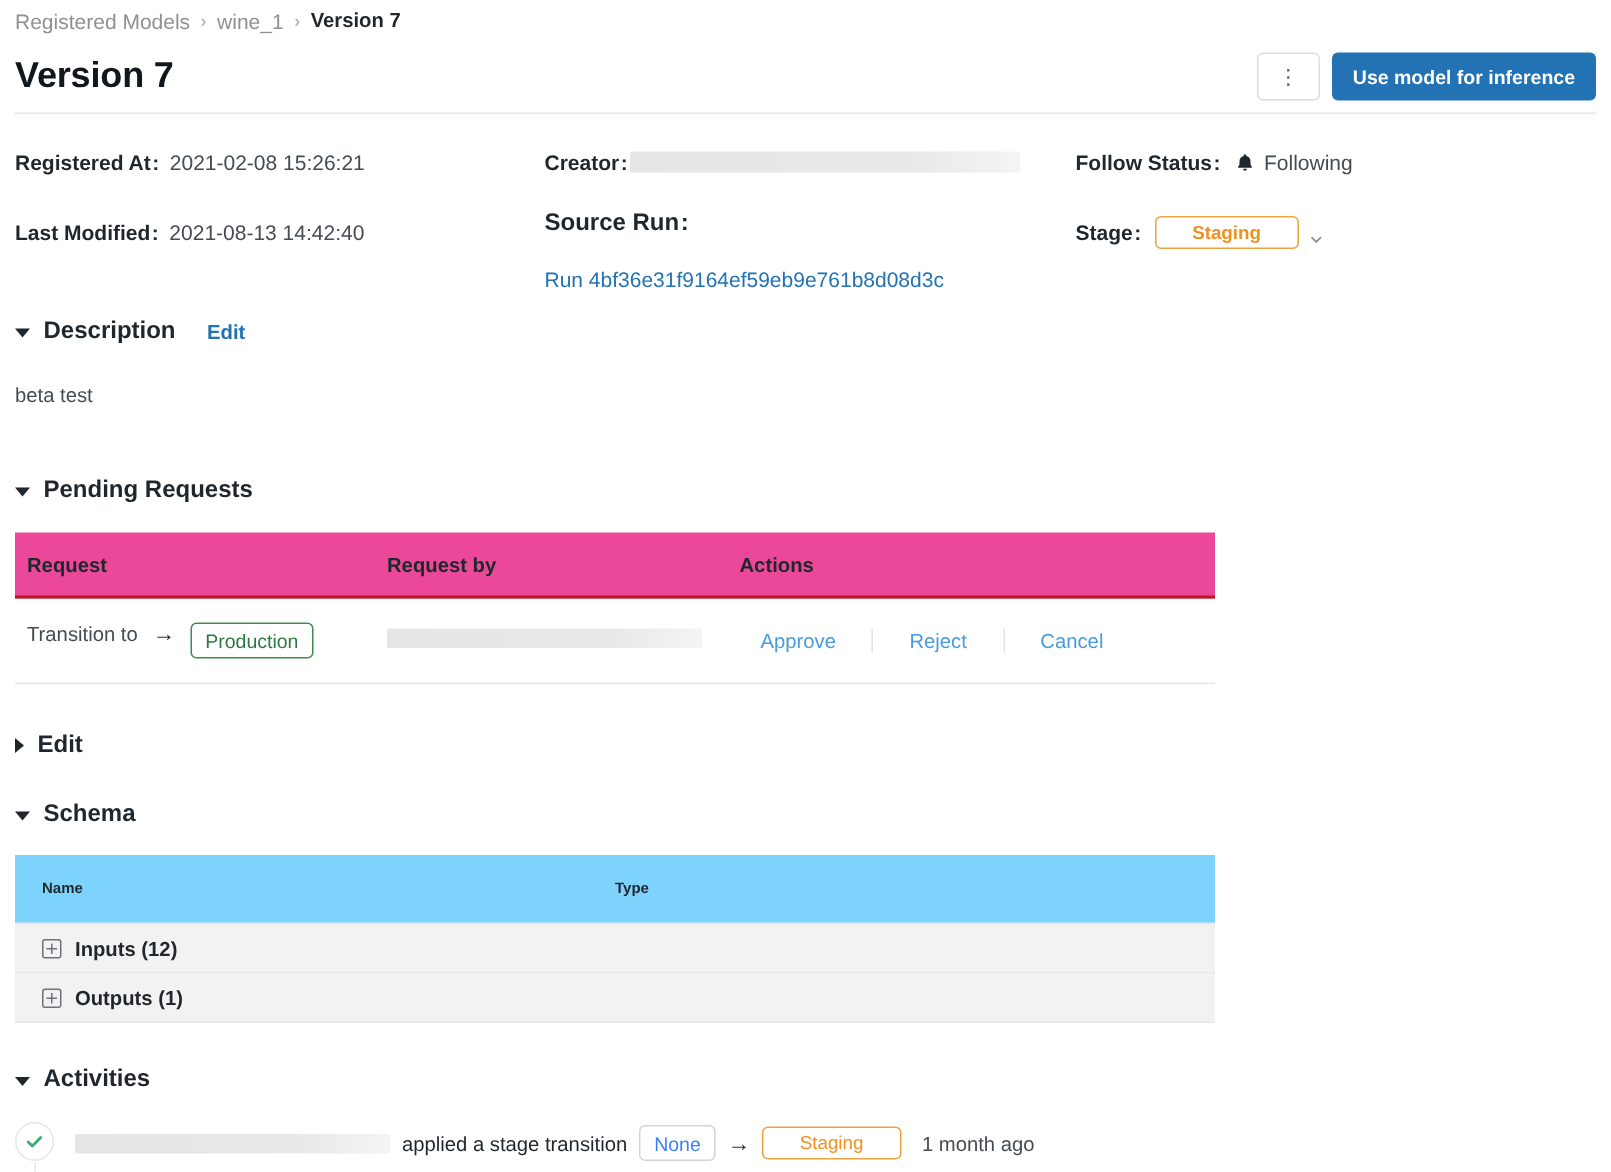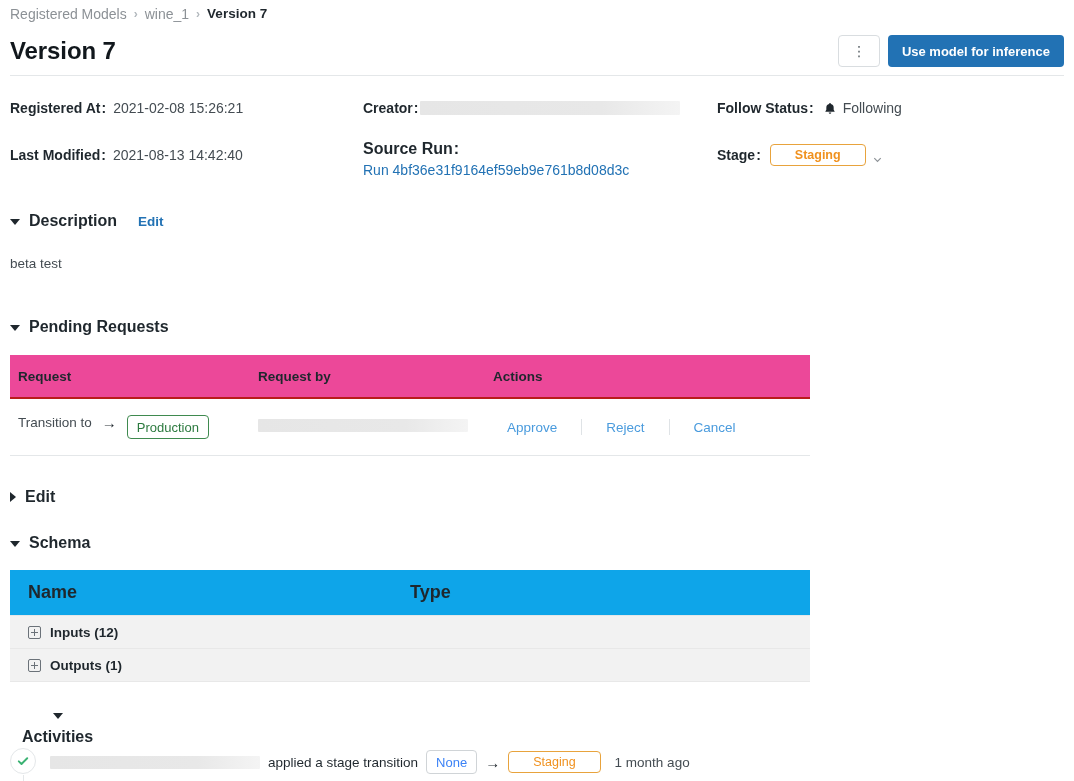--- a/index.html
+++ b/index.html
@@ -134,41 +134,41 @@
   .actions-cell { display: flex; align-items: center; gap: 0px; margin-left: 14px; }
   .action-link { color: #4a9bdd; font-size: 13.5px; cursor: pointer; }
   .act-divider { width: 1px; height: 16px; background: #dfe3e6; margin: 0 24px; }
 
   .sec-tags { position: absolute; left: 10px; top: 488px; }
   .sec-schema { position: absolute; left: 10px; top: 534px; }
 
   .tbl-schema { top: 570px; }
   .sch-head {
     display: flex; align-items: center; height: 46px;
-    background: #0ea5e9; border-bottom: 1px solid #e4e7e9;
-    font-size: 18px; font-weight: 700; color: #1f272d;
+    background: #7dd3fc; border-bottom: 1px solid #e4e7e9;
+    font-size: 10px; font-weight: 700; color: #1f272d;
   }
   .sch-row {
     display: flex; align-items: center; height: 33px;
     background: #f2f2f2; border-bottom: 1px solid #e8e8e8;
     font-size: 13.5px; font-weight: 700; color: #1f272d;
   }
   .sch-name { width: 400px; padding-left: 18px; display: flex; align-items: center; gap: 9px; }
   .sch-type { flex: 1; }
   .plus-box {
     width: 13px; height: 13px; border: 1px solid #6b7279; border-radius: 2px;
     position: relative; flex: none; cursor: pointer;
   }
   .plus-box::before, .plus-box::after {
     content: ""; position: absolute; background: #6b7279;
   }
   .plus-box::before { left: 2px; right: 2px; top: 5px; height: 1px; }
   .plus-box::after { top: 2px; bottom: 2px; left: 5px; width: 1px; }
 
-  .sec-activities { position: absolute; left: 22px; top: 711px; flex-direction: column; }
+  .sec-activities { position: absolute; left: 10px; top: 711px; }
 
   
   .activity {
     position: absolute; left: 10px; top: 748px; width: 1040px;
     display: flex; align-items: center; gap: 12px;
   }
   .act-icon-wrap { position: relative; width: 28px; height: 28px; flex: none; }
   .act-circle {
     width: 26px; height: 26px; border-radius: 50%;
     border: 1px solid #e4e7e9; background: #fff;
@@ -223,21 +223,21 @@
       </div>
     </div>
 
     <div class="meta-col c2">
       <div class="meta-item">
         <span class="meta-label"><span>Creator</span><span class="colon">:</span></span>
         <span class="redact w260"></span>
       </div>
       <div class="meta-stack">
         <span class="meta-label"><span>Source Run</span><span class="colon">:</span></span>
-        <a class="link" style="margin-top:4px">Run 4bf36e31f9164ef59eb9e761b8d08d3c</a>
+        <a class="link" style="margin-top:20px">Run 4bf36e31f9164ef59eb9e761b8d08d3c</a>
       </div>
     </div>
 
     <div class="meta-col c3">
       <div class="meta-item">
         <span class="meta-label"><span>Follow Status</span><span class="colon">:</span></span>
         <span class="follow-wrap" style="margin-left:7px">
           <span class="bell">
             <svg width="14" height="15" viewBox="0 0 16 16">
                 <path fill="#1f272d" d="M8 1.6a1 1 0 0 1 1 1v.35A4.2 4.2 0 0 1 12.2 7.1v2.3l1 1.7a.5.5 0 0 1-.43.75H3.23a.5.5 0 0 1-.43-.75l1-1.7V7.1A4.2 4.2 0 0 1 7 2.95V2.6a1 1 0 0 1 1-1zM6.5 12.5h3a1.5 1.5 0 0 1-3 0z"></path>

